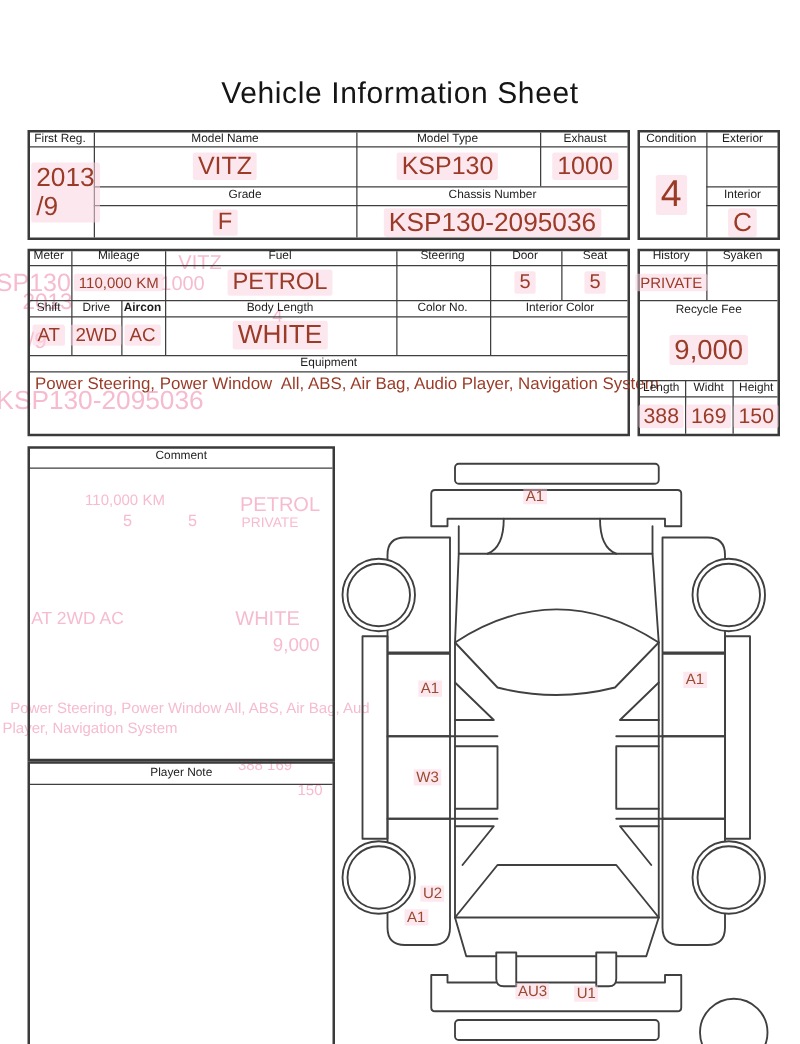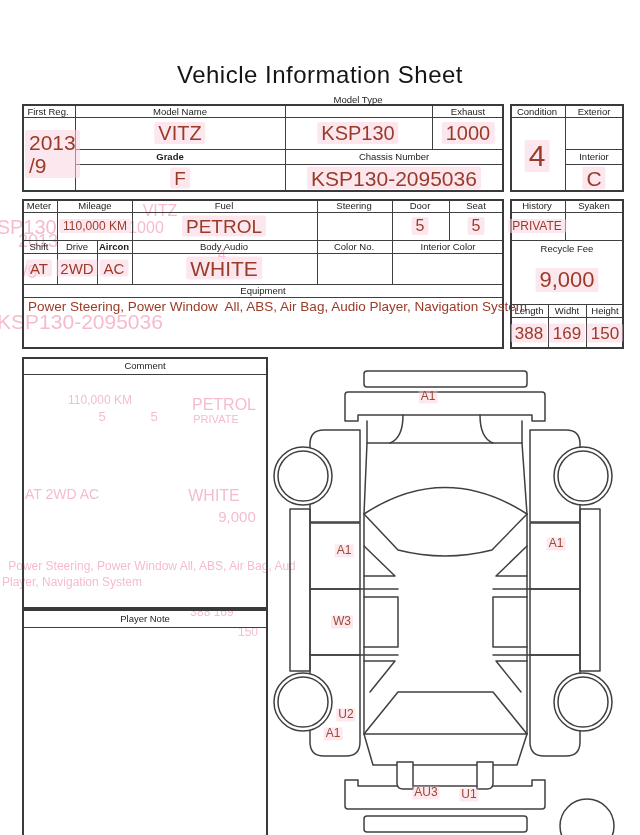--- a/index.html
+++ b/index.html
@@ -53,27 +53,27 @@
   <div class="box" style="left:22px;top:60px;width:482px;height:88px;">
     <div class="hl" style="left:0;top:11px;width:478px;"></div>
     <div class="hl" style="left:51px;top:43px;width:427px;"></div>
     <div class="hl" style="left:51px;top:58px;width:427px;"></div>
     <div class="vl" style="left:51px;top:0;height:84px;"></div>
     <div class="vl" style="left:261px;top:0;height:84px;"></div>
     <div class="vl" style="left:408px;top:0;height:43px;"></div>
   </div>
   <div class="hdr" style="left:48px;top:67px;">First Reg.</div>
   <div class="hdr" style="left:180px;top:67px;">Model Name</div>
-  <div class="hdr" style="left:358px;top:55px;">Model Type</div>
+  <div class="hdr" style="left:358px;top:67px;">Model Type</div>
   <div class="hdr" style="left:468px;top:67px;">Exhaust</div>
   <div class="left-val pink" style="left:25px;top:110px;font-size:21px;line-height:1.1;"><span>2013</span><br><span>/9</span></div>
   <div class="val pink" style="left:180px;top:89px;font-size:20px;">VITZ</div>
   <div class="val pink" style="left:358px;top:89px;font-size:20px;">KSP130</div>
   <div class="val pink" style="left:468px;top:89px;font-size:20px;">1000</div>
-  <div class="hdr" style="left:170px;top:112px;font-weight:bold;">Grade</div>
+  <div class="hdr" style="left:196px;top:112px;">Grade</div>
   <div class="hdr" style="left:394px;top:112px;">Chassis Number</div>
   <div class="val pink" style="left:180px;top:134px;font-size:19px;">F</div>
   <div class="val pink" style="left:394px;top:134px;font-size:21px;">KSP130-2095036</div>
 
   <div class="box" style="left:510px;top:60px;width:114px;height:88px;">
     <div class="hl" style="left:0;top:11px;width:110px;"></div>
     <div class="hl" style="left:53px;top:43px;width:57px;"></div>
     <div class="hl" style="left:53px;top:58px;width:57px;"></div>
     <div class="vl" style="left:53px;top:0;height:84px;"></div>
   </div>
@@ -107,21 +107,21 @@
   <div class="hdr" style="left:354px;top:161px;">Steering</div>
   <div class="hdr" style="left:420px;top:161px;">Door</div>
   <div class="hdr" style="left:476px;top:161px;">Seat</div>
   <div class="val pink" style="left:95px;top:182px;font-size:12px;">110,000 KM</div>
   <div class="val pink" style="left:224px;top:182px;font-size:19px;">PETROL</div>
   <div class="val pink" style="left:420px;top:182px;font-size:16px;">5</div>
   <div class="val pink" style="left:476px;top:182px;font-size:16px;">5</div>
   <div class="hdr" style="left:39px;top:202px;">Shift</div>
   <div class="hdr" style="left:77px;top:202px;">Drive</div>
   <div class="hdr" style="left:114px;top:202px;font-weight:bold;">Aircon</div>
-  <div class="hdr" style="left:224px;top:202px;">Body Audio</div>
+  <div class="hdr" style="left:224px;top:202px;">Body Length</div>
   <div class="hdr" style="left:354px;top:202px;">Color No.</div>
   <div class="hdr" style="left:448px;top:202px;">Interior Color</div>
   <div class="val pink" style="left:39px;top:224px;font-size:15px;">AT</div>
   <div class="val pink" style="left:77px;top:224px;font-size:15px;">2WD</div>
   <div class="val pink" style="left:114px;top:224px;font-size:15px;">AC</div>
   <div class="val pink" style="left:224px;top:224px;font-size:21px;">WHITE</div>
   <div class="hdr" style="left:263px;top:246px;">Equipment</div>
   <div class="left-val" style="left:28px;top:263px;font-size:13.5px;">Power Steering, Power Window  All, ABS, Air Bag, Audio Player, Navigation System</div>
 
   <div class="box" style="left:510px;top:155px;width:114px;height:150px;">

